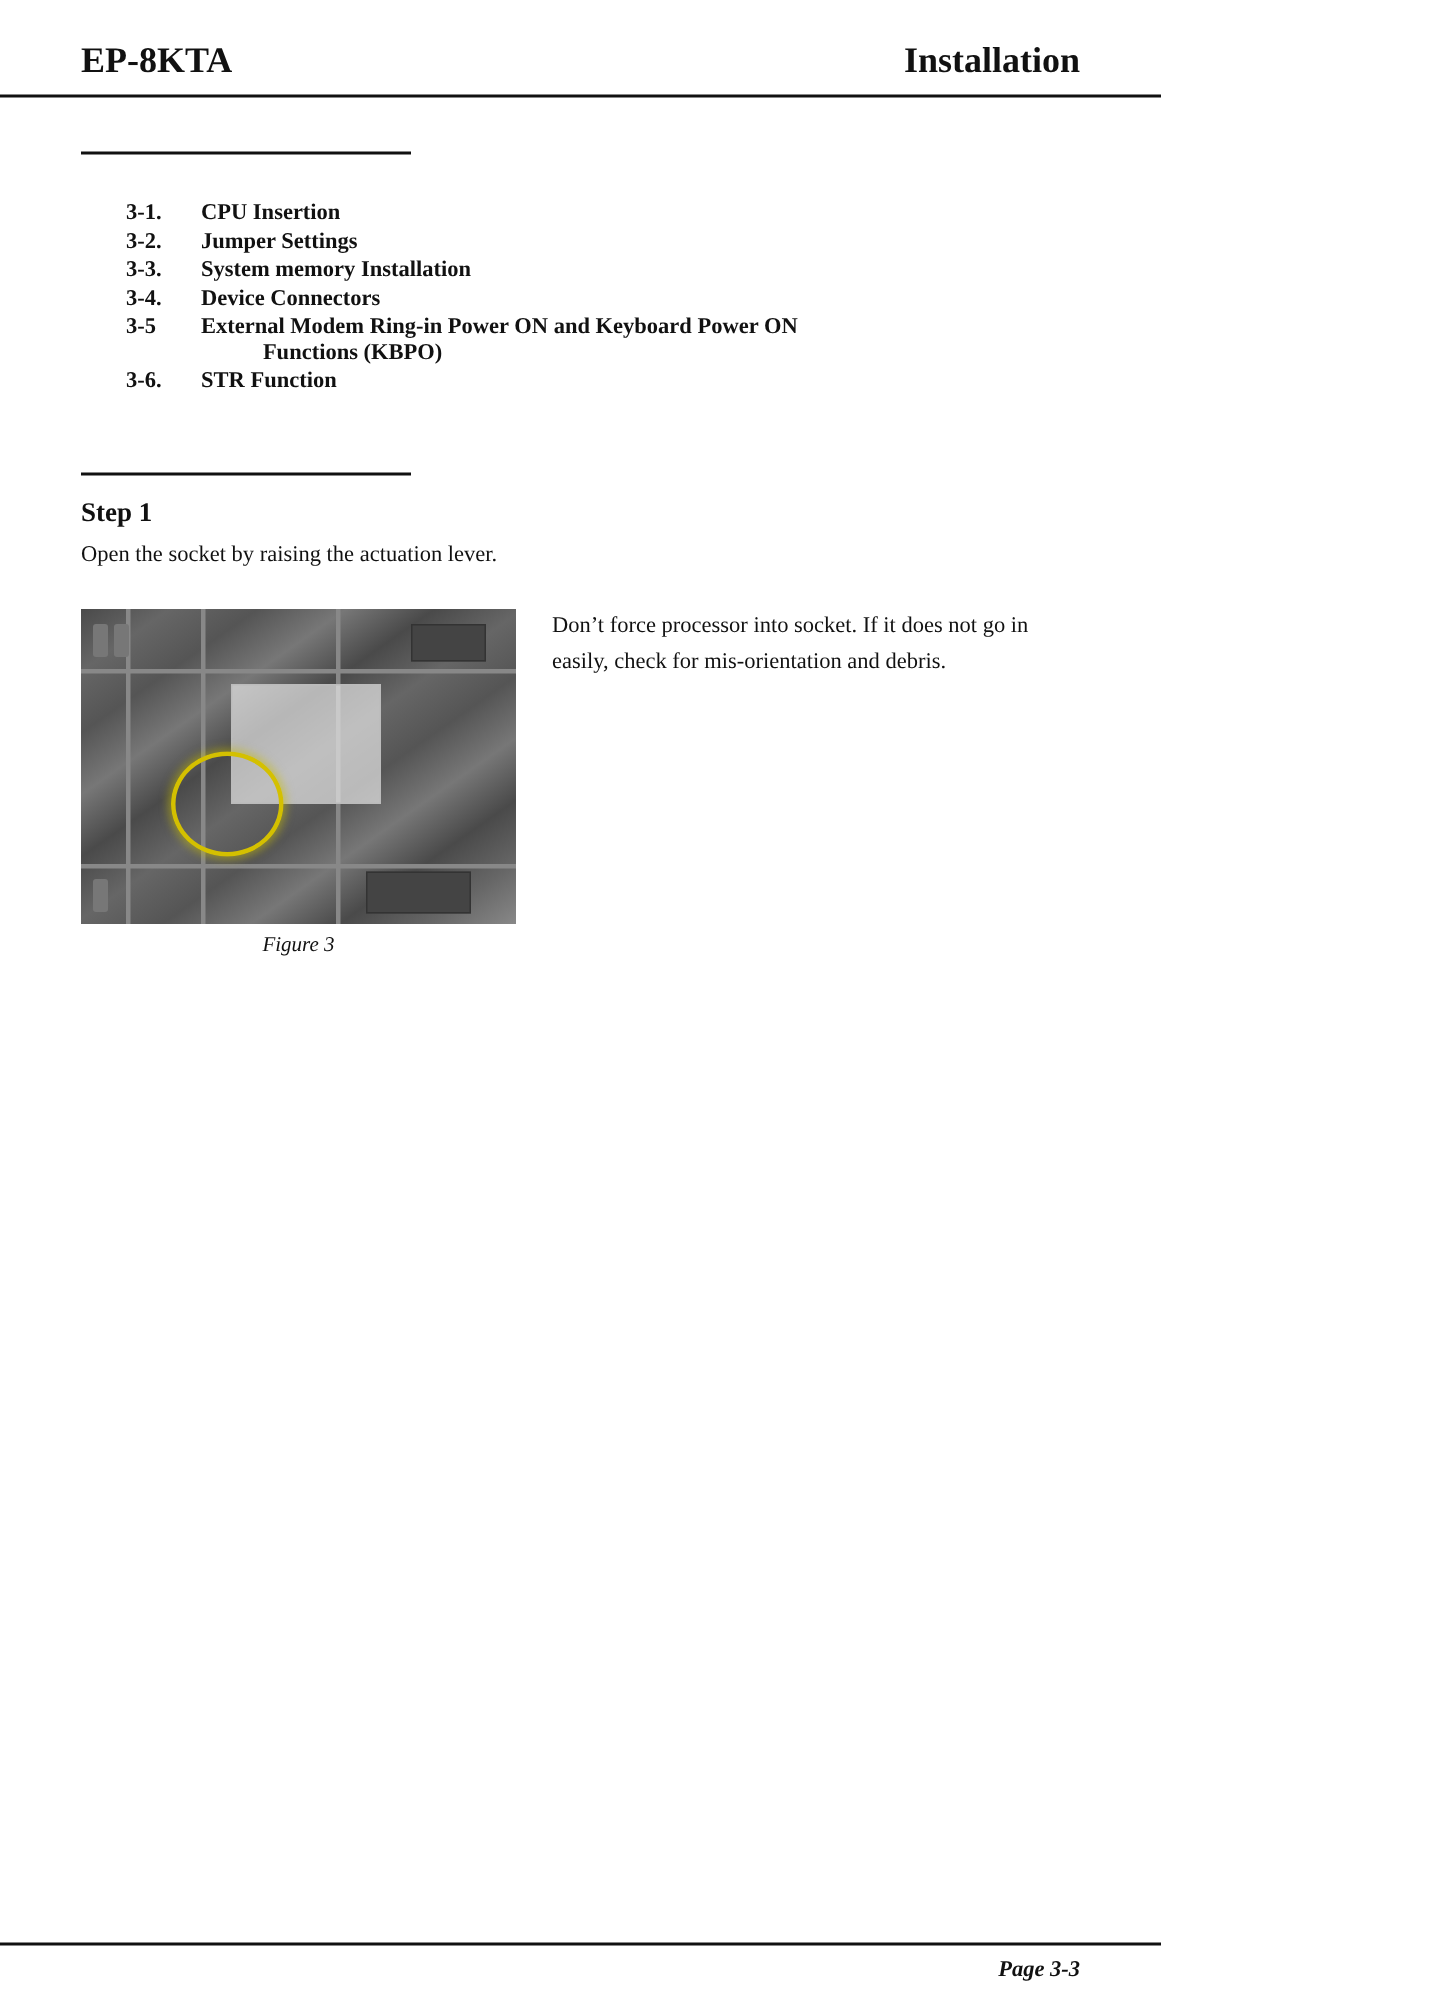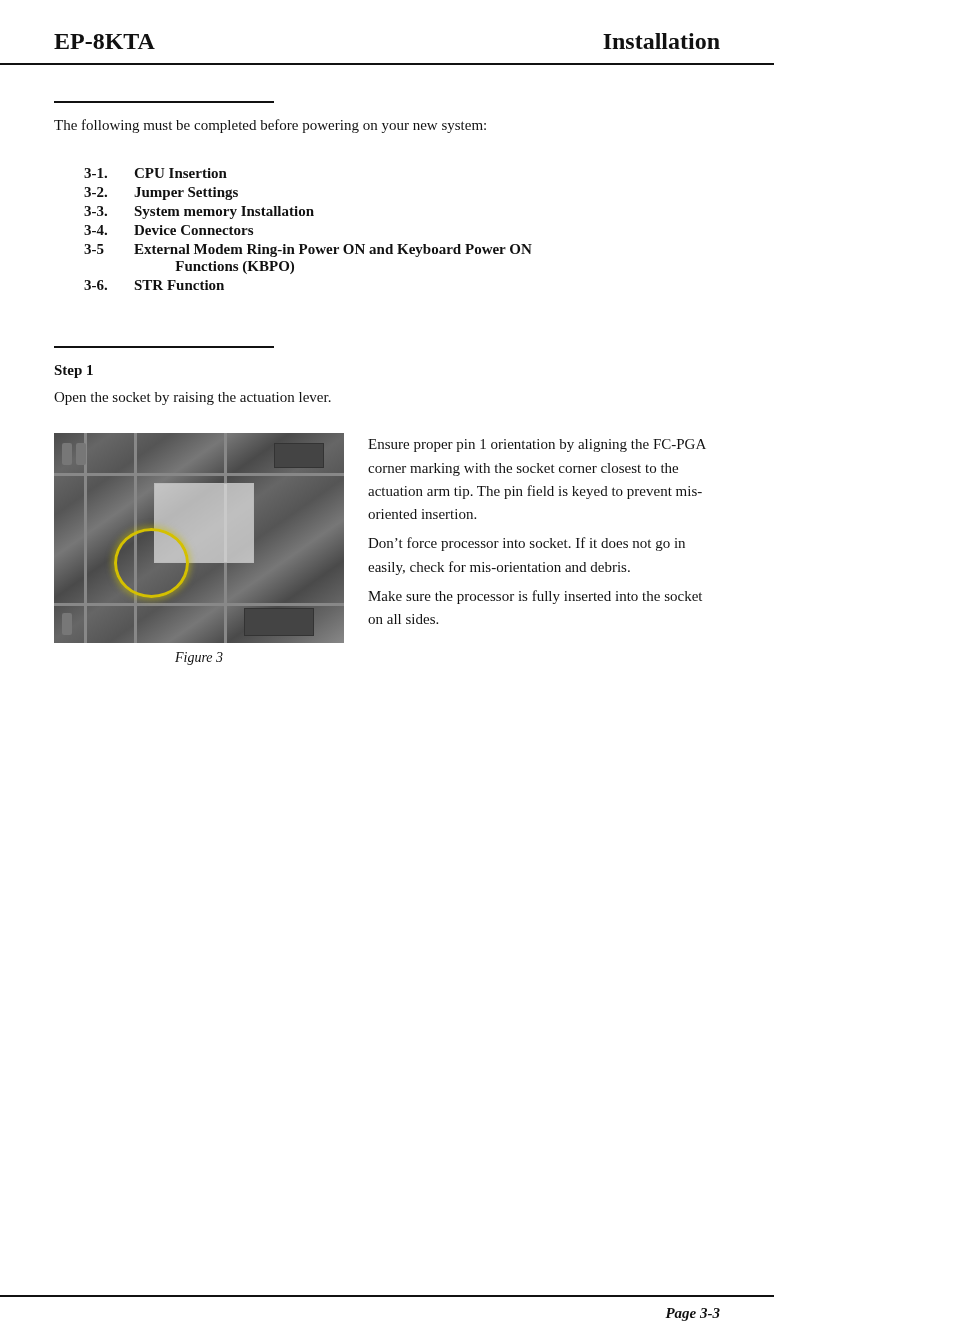--- a/index.html
+++ b/index.html
@@ -175,21 +175,21 @@
       font-size: 14px;
       margin-top: 7px;
       text-align: center;
     }
     .step-col {
       flex: 1;
       padding-top: 0;
     }
     .step-title {
       font-weight: bold;
-      font-size: 15px;
+      font-size: 18px;
       margin-bottom: 7px;
     }
     .step-text {
       font-size: 15px;
       line-height: 1.55;
     }
     .step-text p {
       margin-bottom: 6px;
     }
 
@@ -236,21 +236,20 @@
 
   <div class="header">
     <span class="header-left">EP-8KTA</span>
     <span class="header-right">Installation</span>
   </div>
 
   <div class="content">
 
     <div class="section-intro">
       <hr class="section-divider">
-      <p class="intro-text">The following must be completed before powering on your new system:</p>
       <ul class="toc-list">
         <li>
           <span class="toc-num">3-1.</span>
           <span class="toc-label">CPU Insertion</span>
         </li>
         <li>
           <span class="toc-num">3-2.</span>
           <span class="toc-label">Jumper Settings</span>
         </li>
         <li>
@@ -301,23 +300,21 @@
             <div class="cap" style="top:10px;left:8px;"></div>
             <div class="cap" style="top:10px;left:22px;"></div>
             <div class="cap" style="top:180px;left:8px;"></div>
             <div class="chip" style="top:175px;left:190px;width:70px;height:28px;"></div>
             <div class="chip" style="top:10px;left:220px;width:50px;height:25px;"></div>
           </div>
           <span class="figure-caption">Figure 3</span>
         </div>
         <div class="step-col">
           <div class="step-text">
-            <p>Ensure proper pin 1 orientation by aligning the FC-PGA corner marking with the socket corner closest to the actuation arm tip. The pin field is keyed to prevent mis-oriented insertion.</p>
             <p>Don’t force processor into socket. If it does not go in easily, check for mis-orientation and debris.</p>
-            <p>Make sure the processor is fully inserted into the socket on all sides.</p>
           </div>
         </div>
       </div>
 
     </div>
   </div>
 
   <div class="footer">
     <span class="page-num">Page 3-3</span>
   </div>

